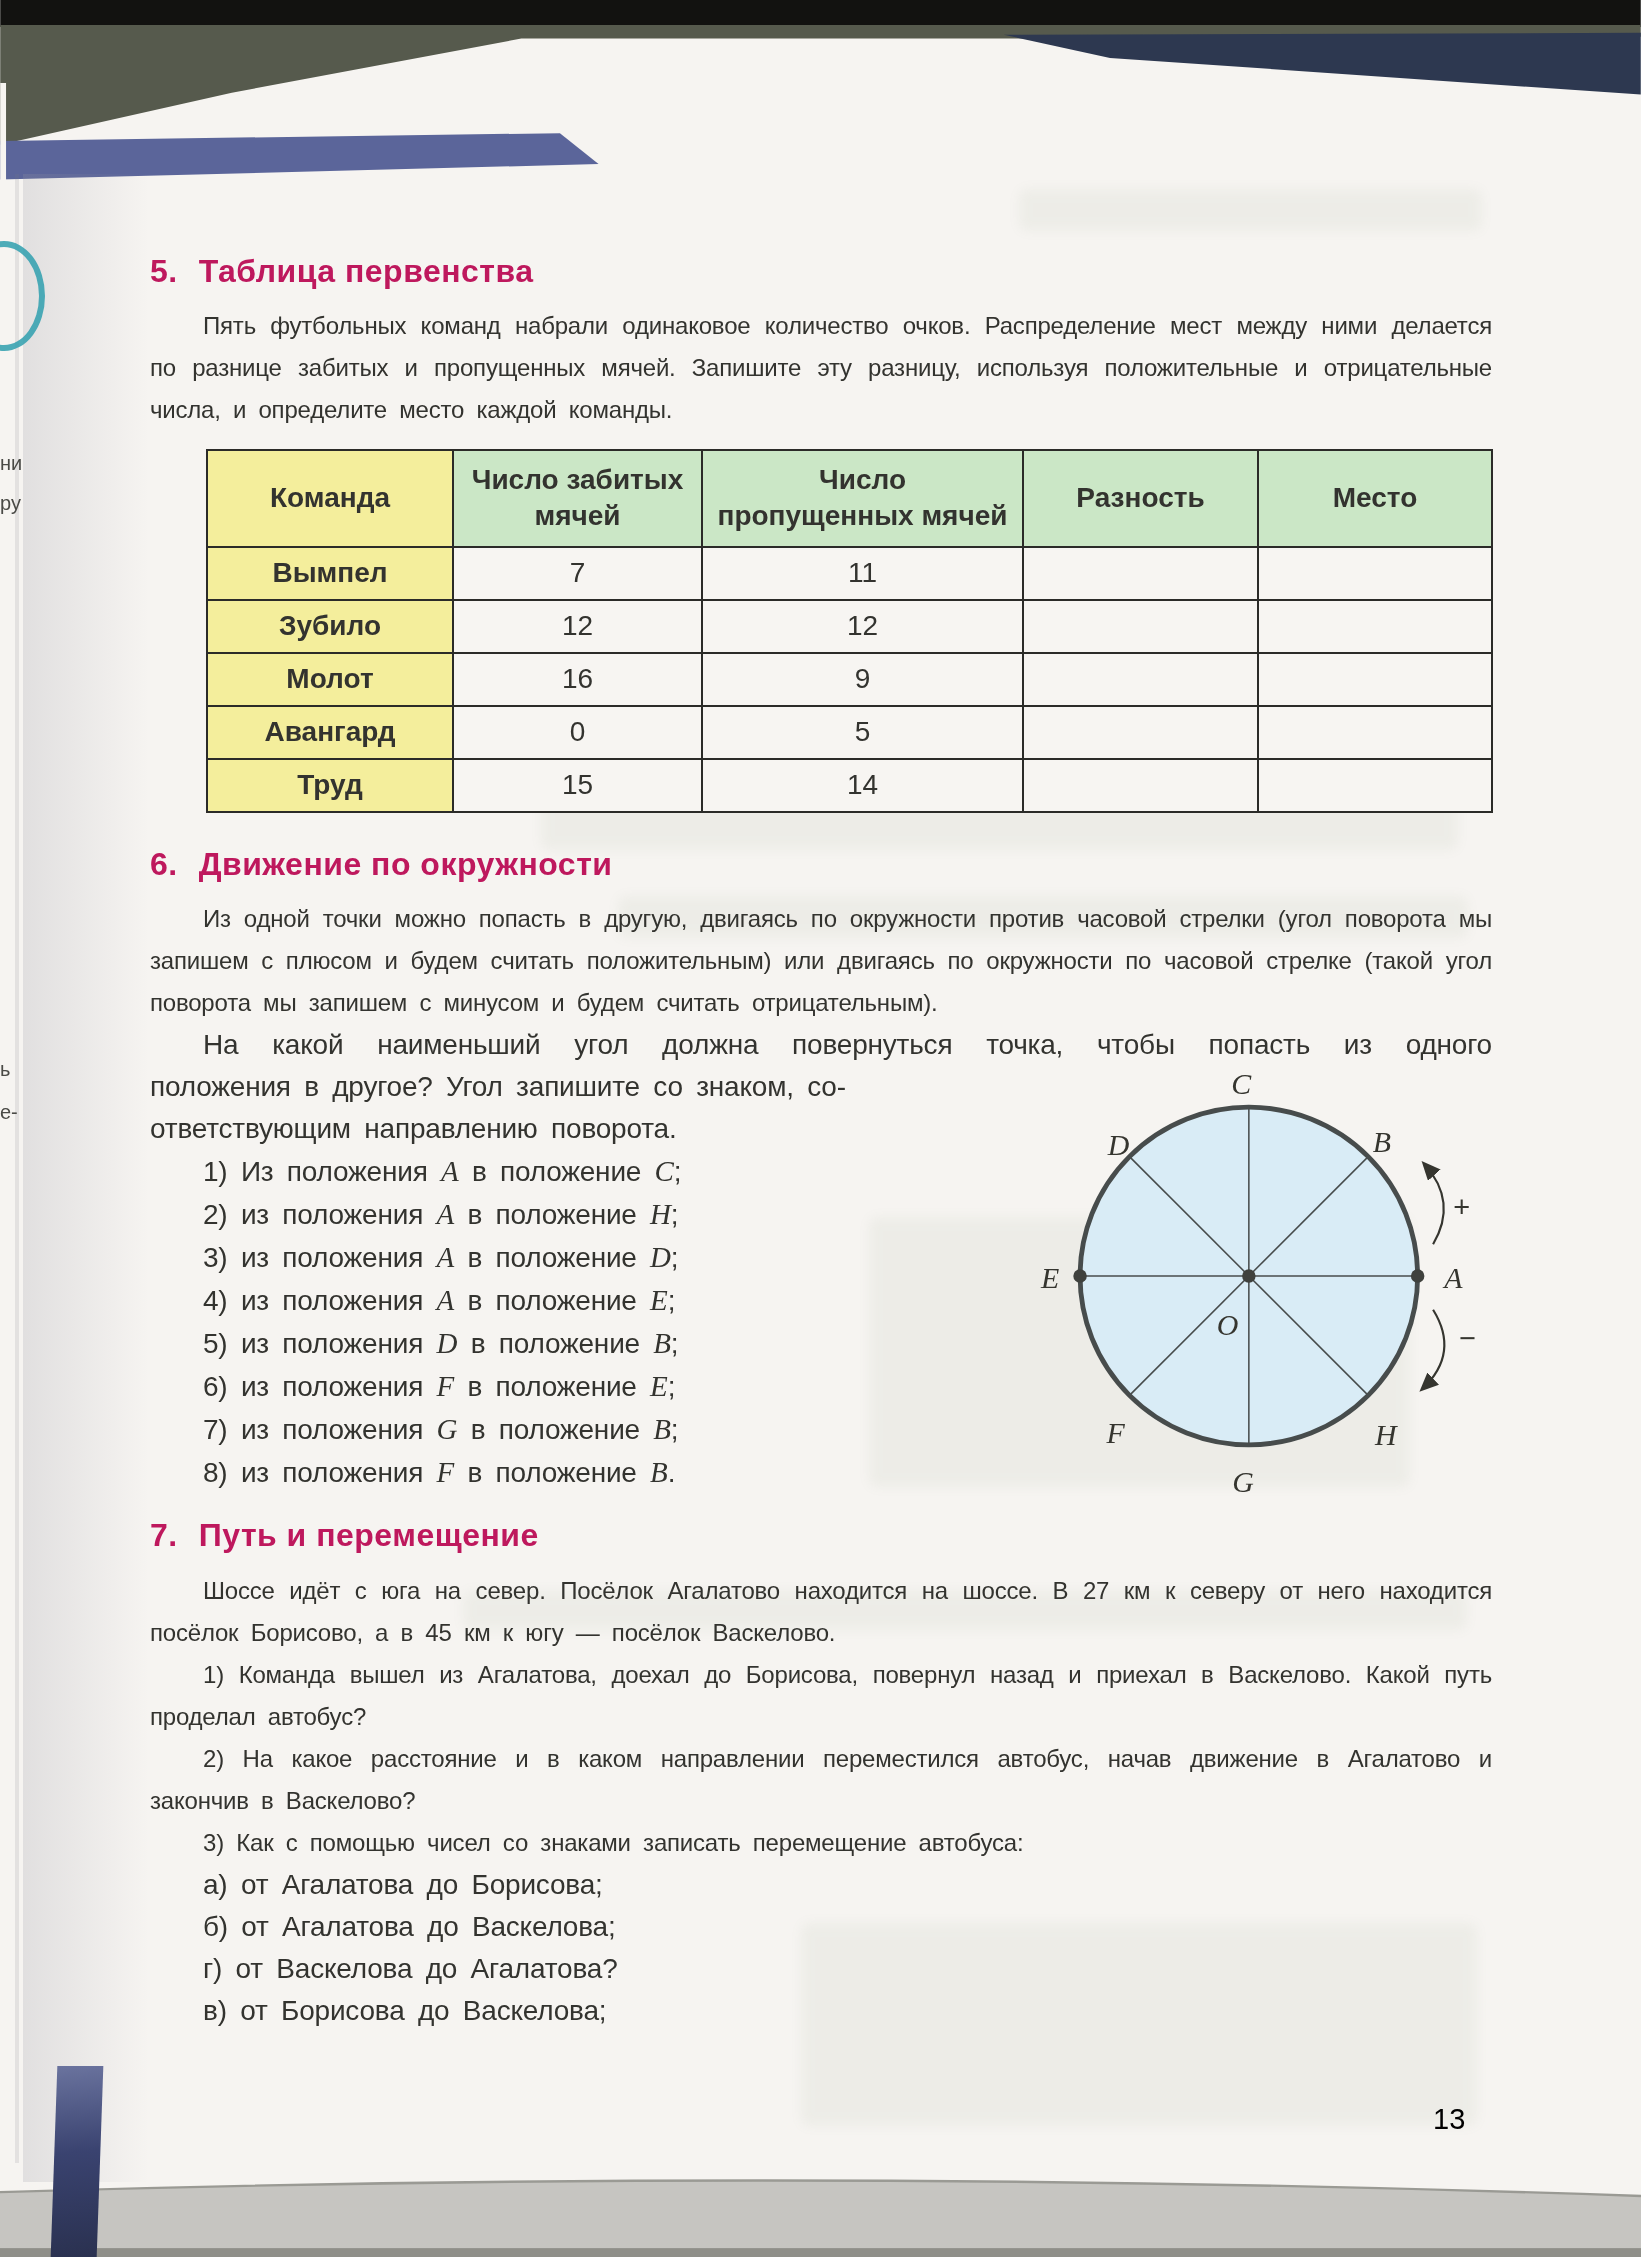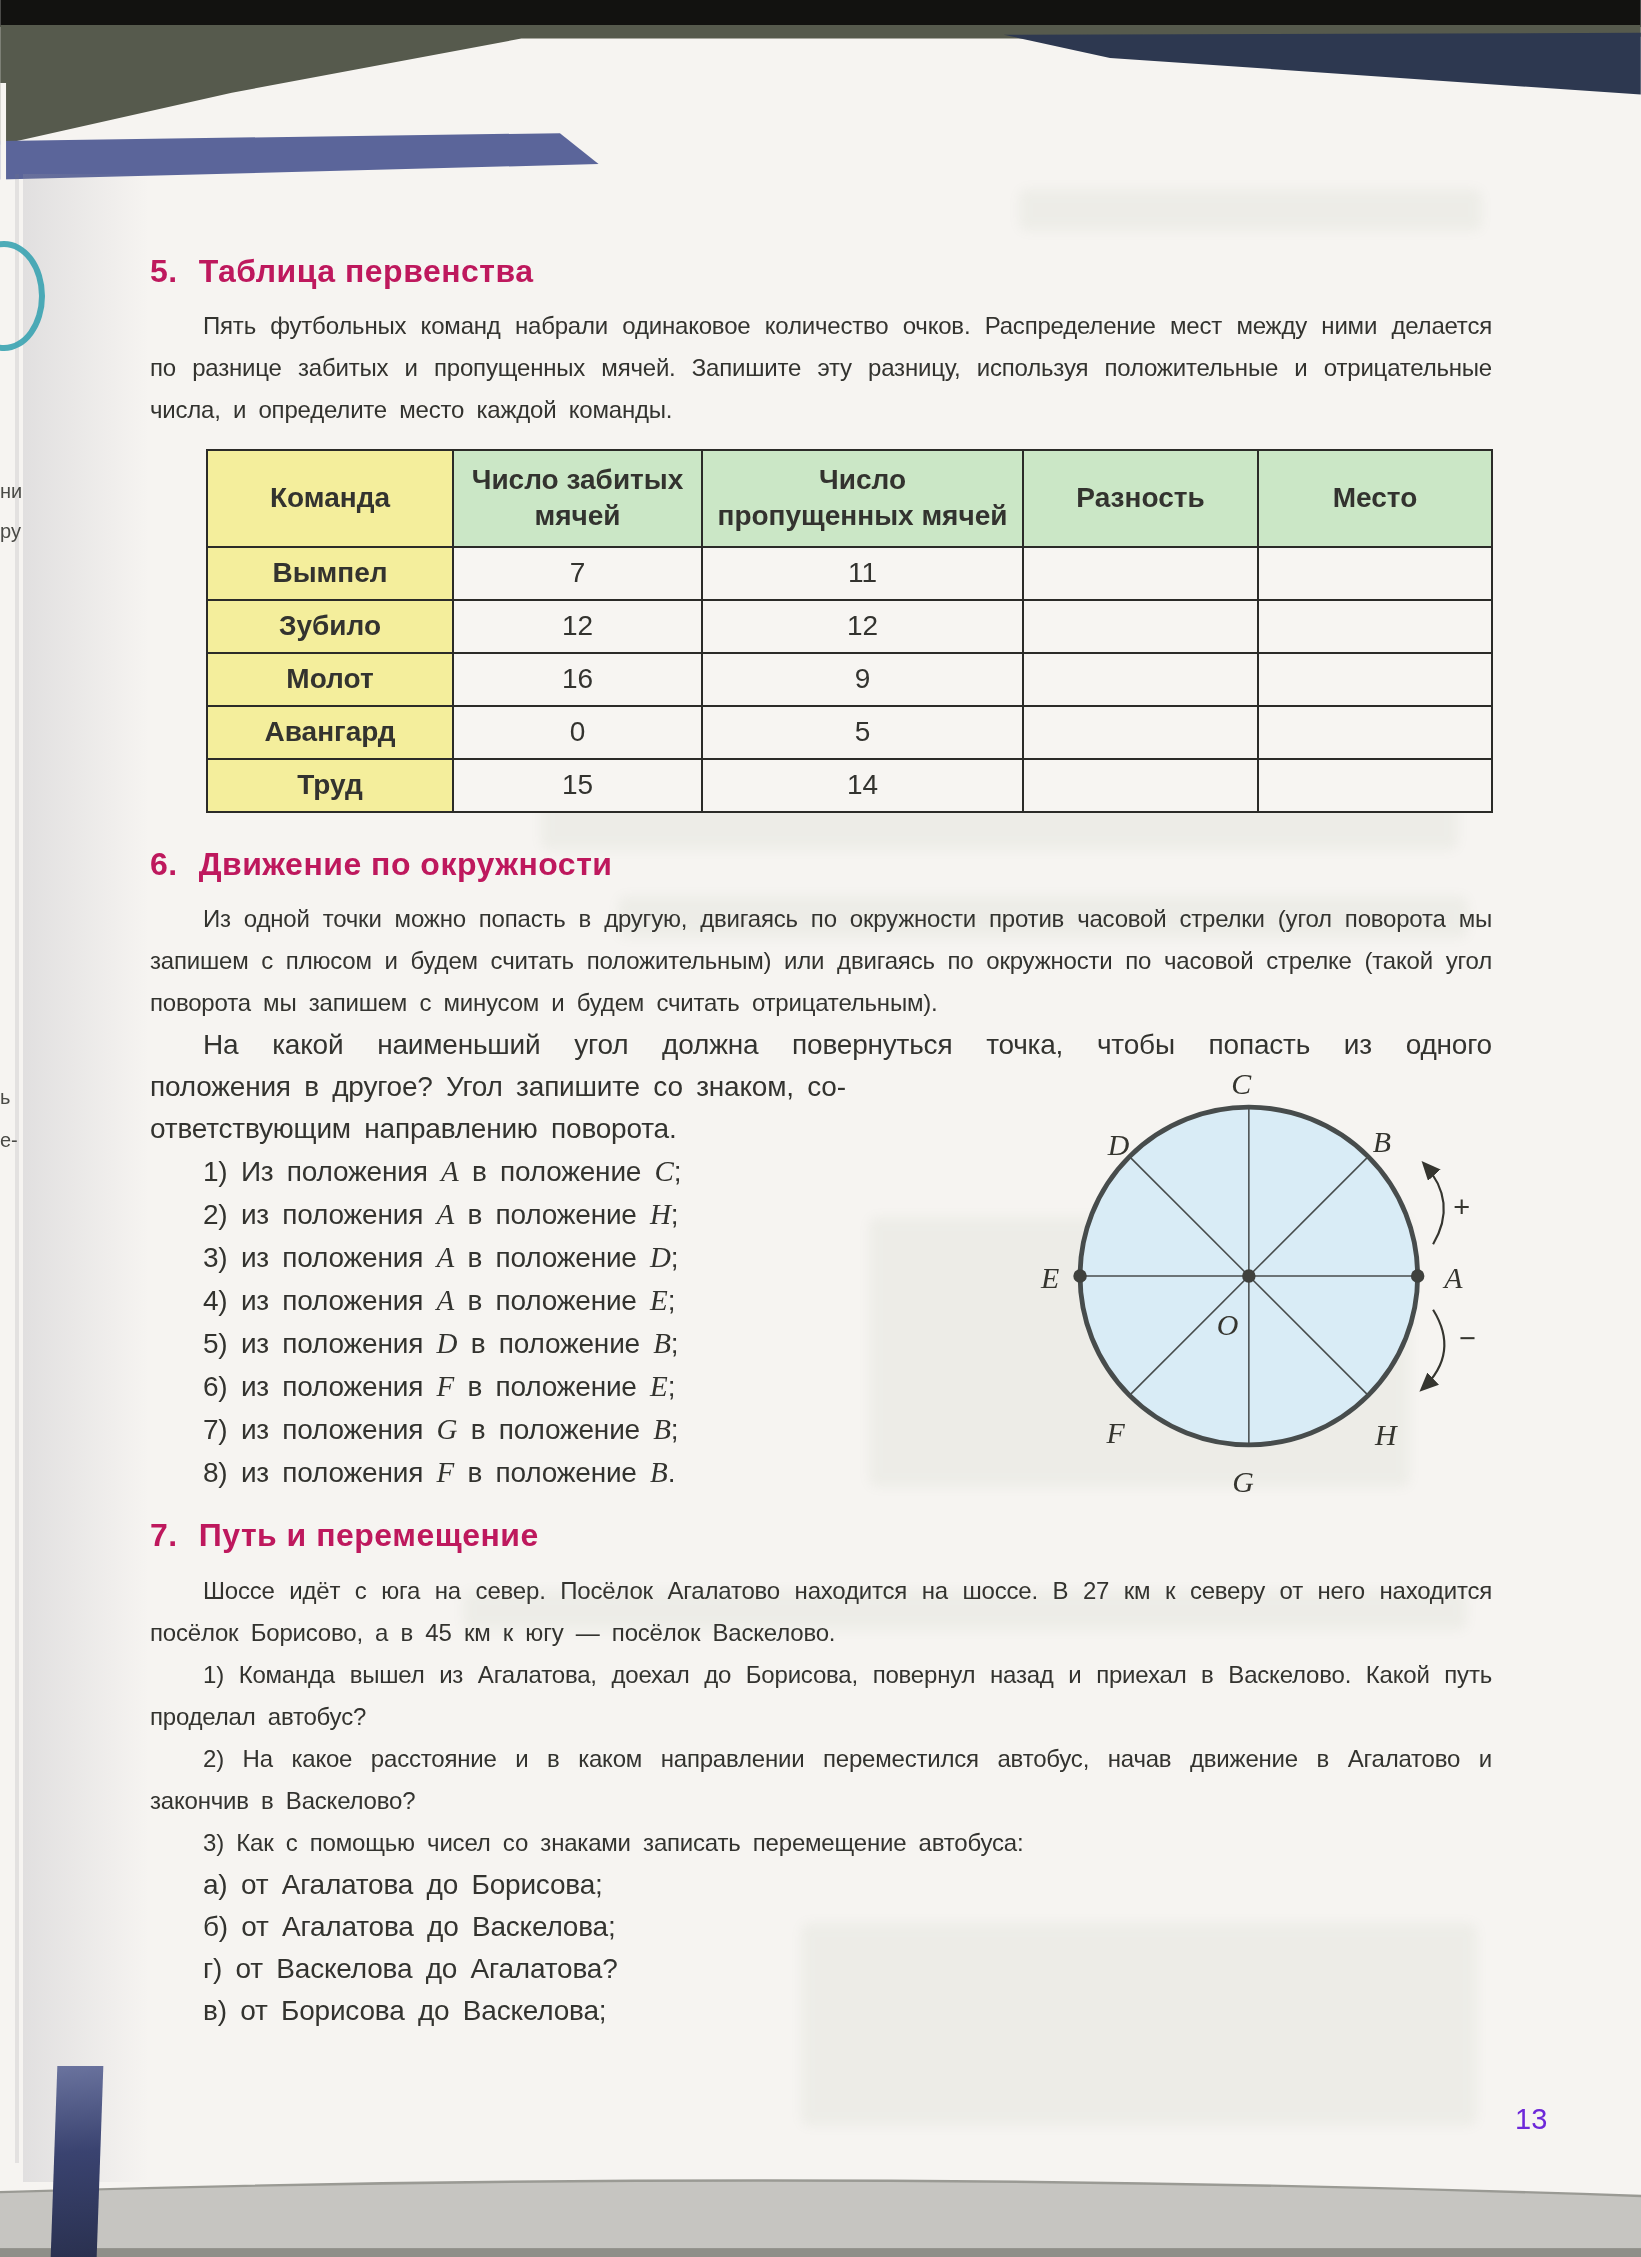--- a/index.html
+++ b/index.html
@@ -7,21 +7,21 @@
          font-family:"Liberation Sans",sans-serif;color:#33332f;}
   
   .top-banner,.bottom-banner{position:absolute;left:0;display:block;}
   .top-banner{top:0;}
   .bottom-banner{top:2161px;}
   .left-shade{position:absolute;left:23px;top:174px;width:126px;height:2008px;
               background:linear-gradient(to right,rgba(150,150,162,.22),rgba(150,150,162,0));}
   .left-line{position:absolute;left:15.4px;top:174px;width:3.9px;height:1989px;background:rgba(120,120,126,.15);}
   .teal-arc{position:absolute;left:-37px;top:241px;width:70px;height:98px;border:6.8px solid #2f9fae;
             border-radius:50%;opacity:.85;}
-  .edge-frag{position:absolute;left:0;width:31px;overflow:hidden;font-size:20px;color:#4a4a46;line-height:23px;margin-top:28px;}
+  .edge-frag{position:absolute;left:0;width:31px;overflow:hidden;font-size:20px;color:#4a4a46;line-height:23px;}
   .bleed{position:absolute;background:#7d926f;opacity:.07;filter:blur(5.8px);border-radius:7.7px;}
   .spine-bar{position:absolute;left:54px;top:2066px;width:46px;height:191px;
              background:linear-gradient(175deg,#6a739e 0%,#3a4370 45%,#2a3150 100%);transform:skewX(-2deg);}
   
   .content{position:absolute;left:150px;top:0;width:1342px;}
   h2.sect{font-size:32px;font-weight:bold;color:#be185d;margin:0 0 15.4px 0;letter-spacing:0.5px;}
   h2.first{margin-top:253px;}
   h2.mt34{margin-top:33px;} h2.mt24{margin-top:23px;}
   .hnum{margin-right:21px;}
   .para{font-size:24px;line-height:42px;margin:0;text-align:justify;word-spacing:5.8px;letter-spacing:-0.2px;}
@@ -36,21 +36,21 @@
        font-size:28px;color:#33332f;padding:0 7.7px;overflow:hidden;}
   .standings th{height:95px;font-weight:bold;line-height:36px;background:#cbe7c6;}
   .standings td{height:51px;background:#f7f5f2;}
   .standings .yl{background:#f4ee9c;}
   .standings td.team{font-weight:bold;background:#f4ee9c;}
   
   .s6wrap{position:relative;}
   .circle-diagram{position:absolute;left:877px;top:25px;}
   .diaglabel{font-family:"Liberation Serif",serif;font-style:italic;font-size:31px;fill:#35352f;}
   .signlabel{font-family:"Liberation Sans",sans-serif;font-size:30px;fill:#35352f;}
-  .page-number{position:absolute;left:1515px;top:2103px;font-size:29px;color:#6d28d9;}
+  .page-number{position:absolute;left:1433px;top:2103px;font-size:29px;color:#000000;}
 </style>
 </head>
 <body>
 
 <div class="stage">
 
   <svg class="top-banner" width="1641" height="193" viewBox="0 0 1700 200">
     <rect x="0" y="0" width="1700" height="28" fill="#121210"></rect>
     <polygon points="0,26 1700,26 1700,38 1060,40 540,40 240,96 0,150" fill="#565a4d"></polygon>
     <polygon points="1040,36 1700,34 1700,98 1150,60" fill="#2d3850"></polygon>

